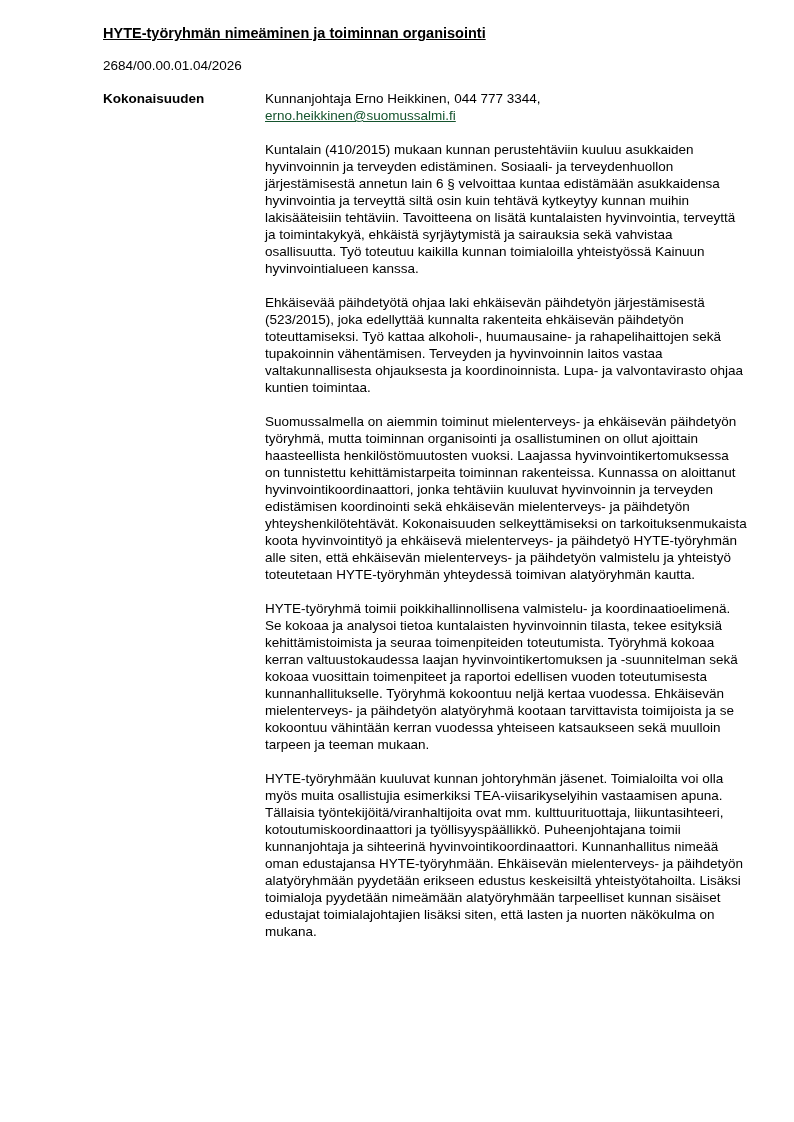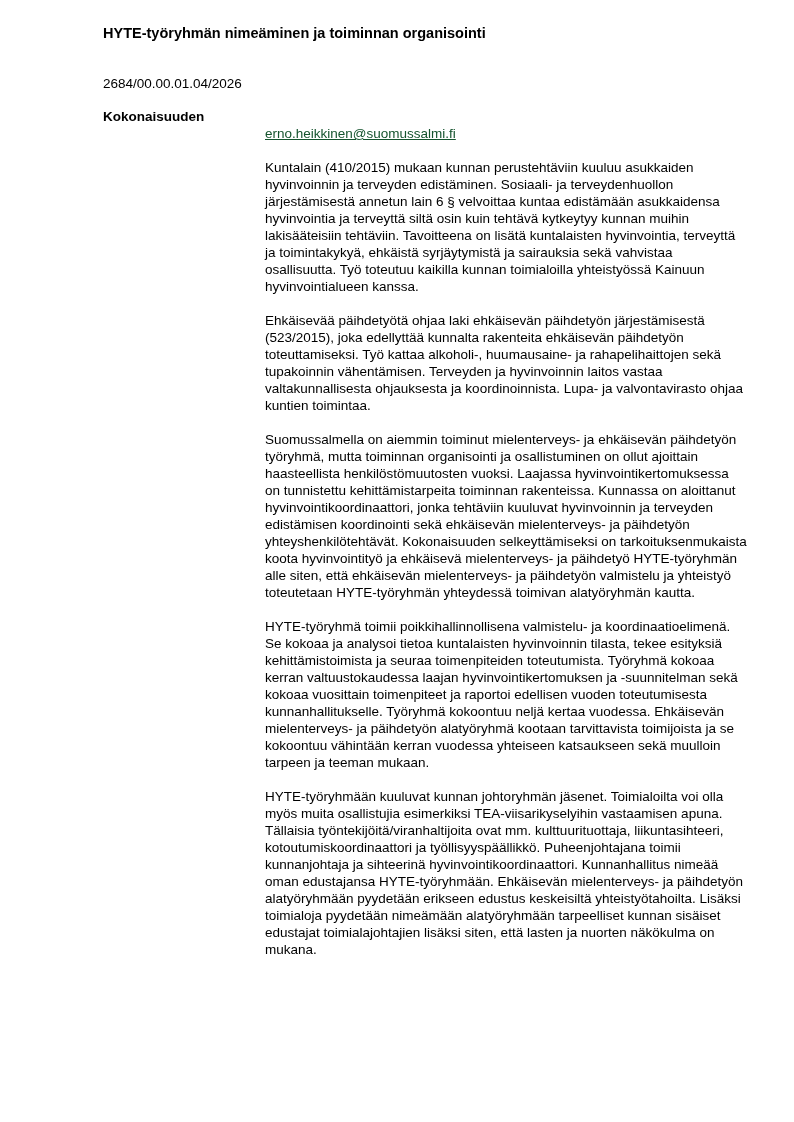--- a/index.html
+++ b/index.html
@@ -16,25 +16,26 @@
     color: #000000;
     overflow: hidden;
     box-sizing: border-box;
     padding: 24px 40px 0 103px;
   }
   .title {
     font-size: 14.5px;
     font-weight: bold;
     line-height: 18px;
     margin: 0;
+    text-decoration: underline;
   }
   .docnum, .meeting {
     font-size: 13.5px;
     line-height: 17px;
-    margin-top: 33px;
+    margin-top: 15px;
   }
   .prep-row {
     display: flex;
     margin-top: 16px;
   }
   .prep-label {
     width: 162px;
     flex: 0 0 162px;
     font-size: 13.5px;
     font-weight: bold;
@@ -64,21 +65,21 @@
   <div class="docnum">2684/00.00.01.04/2026</div>
 
 
   <div class="prep-row">
 
     <div class="prep-label">Kokonaisuuden</div>
 
     <div class="body-col">
 
       <p>
-        <br>
+        <span>Kunnanjohtaja Erno Heikkinen, 044 777 3344,</span><br>
         <a class="email" style="color: #14532d;">erno.heikkinen@suomussalmi.fi</a>
       </p>
 
       <p>Kuntalain (410/2015) mukaan kunnan perustehtäviin kuuluu asukkaiden hyvinvoinnin ja terveyden edistäminen. Sosiaali- ja terveydenhuollon järjestämisestä annetun lain 6 § velvoittaa kuntaa edistämään asukkaidensa hyvinvointia ja terveyttä siltä osin kuin tehtävä kytkeytyy kunnan muihin lakisääteisiin tehtäviin. Tavoitteena on lisätä kuntalaisten hyvinvointia, terveyttä ja toimintakykyä, ehkäistä syrjäytymistä ja sairauksia sekä vahvistaa osallisuutta. Työ toteutuu kaikilla kunnan toimialoilla yhteistyössä Kainuun hyvinvointialueen kanssa.</p>
       <p>Ehkäisevää päihdetyötä ohjaa laki ehkäisevän päihdetyön järjestämisestä (523/2015), joka edellyttää kunnalta rakenteita ehkäisevän päihdetyön toteuttamiseksi. Työ kattaa alkoholi-, huumausaine- ja rahapelihaittojen sekä tupakoinnin vähentämisen. Terveyden ja hyvinvoinnin laitos vastaa valtakunnallisesta ohjauksesta ja koordinoinnista. Lupa- ja valvontavirasto ohjaa kuntien toimintaa.</p>
       <p>Suomussalmella on aiemmin toiminut mielenterveys- ja ehkäisevän päihdetyön työryhmä, mutta toiminnan organisointi ja osallistuminen on ollut ajoittain haasteellista henkilöstömuutosten vuoksi. Laajassa hyvinvointikertomuksessa on tunnistettu kehittämistarpeita toiminnan rakenteissa. Kunnassa on aloittanut hyvinvointikoordinaattori, jonka tehtäviin kuuluvat hyvinvoinnin ja terveyden edistämisen koordinointi sekä ehkäisevän mielenterveys- ja päihdetyön yhteyshenkilötehtävät. Kokonaisuuden selkeyttämiseksi on tarkoituksenmukaista koota hyvinvointityö ja ehkäisevä mielenterveys- ja päihdetyö HYTE-työryhmän alle siten, että ehkäisevän mielenterveys- ja päihdetyön valmistelu ja yhteistyö toteutetaan HYTE-työryhmän yhteydessä toimivan alatyöryhmän kautta.</p>
       <p>HYTE-työryhmä toimii poikkihallinnollisena valmistelu- ja koordinaatioelimenä. Se kokoaa ja analysoi tietoa kuntalaisten hyvinvoinnin tilasta, tekee esityksiä kehittämistoimista ja seuraa toimenpiteiden toteutumista. Työryhmä kokoaa kerran valtuustokaudessa laajan hyvinvointikertomuksen ja -suunnitelman sekä kokoaa vuosittain toimenpiteet ja raportoi edellisen vuoden toteutumisesta kunnanhallitukselle. Työryhmä kokoontuu neljä kertaa vuodessa. Ehkäisevän mielenterveys- ja päihdetyön alatyöryhmä kootaan tarvittavista toimijoista ja se kokoontuu vähintään kerran vuodessa yhteiseen katsaukseen sekä muulloin tarpeen ja teeman mukaan.</p>
       <p>HYTE-työryhmään kuuluvat kunnan johtoryhmän jäsenet. Toimialoilta voi olla myös muita osallistujia esimerkiksi TEA-viisarikyselyihin vastaamisen apuna. Tällaisia työntekijöitä/viranhaltijoita ovat mm. kulttuurituottaja, liikuntasihteeri, kotoutumiskoordinaattori ja työllisyyspäällikkö. Puheenjohtajana toimii kunnanjohtaja ja sihteerinä hyvinvointikoordinaattori. Kunnanhallitus nimeää oman edustajansa HYTE-työryhmään. Ehkäisevän mielenterveys- ja päihdetyön alatyöryhmään pyydetään erikseen edustus keskeisiltä yhteistyötahoilta. Lisäksi toimialoja pyydetään nimeämään alatyöryhmään tarpeelliset kunnan sisäiset edustajat toimialajohtajien lisäksi siten, että lasten ja nuorten näkökulma on mukana.</p>
 
     </div>

